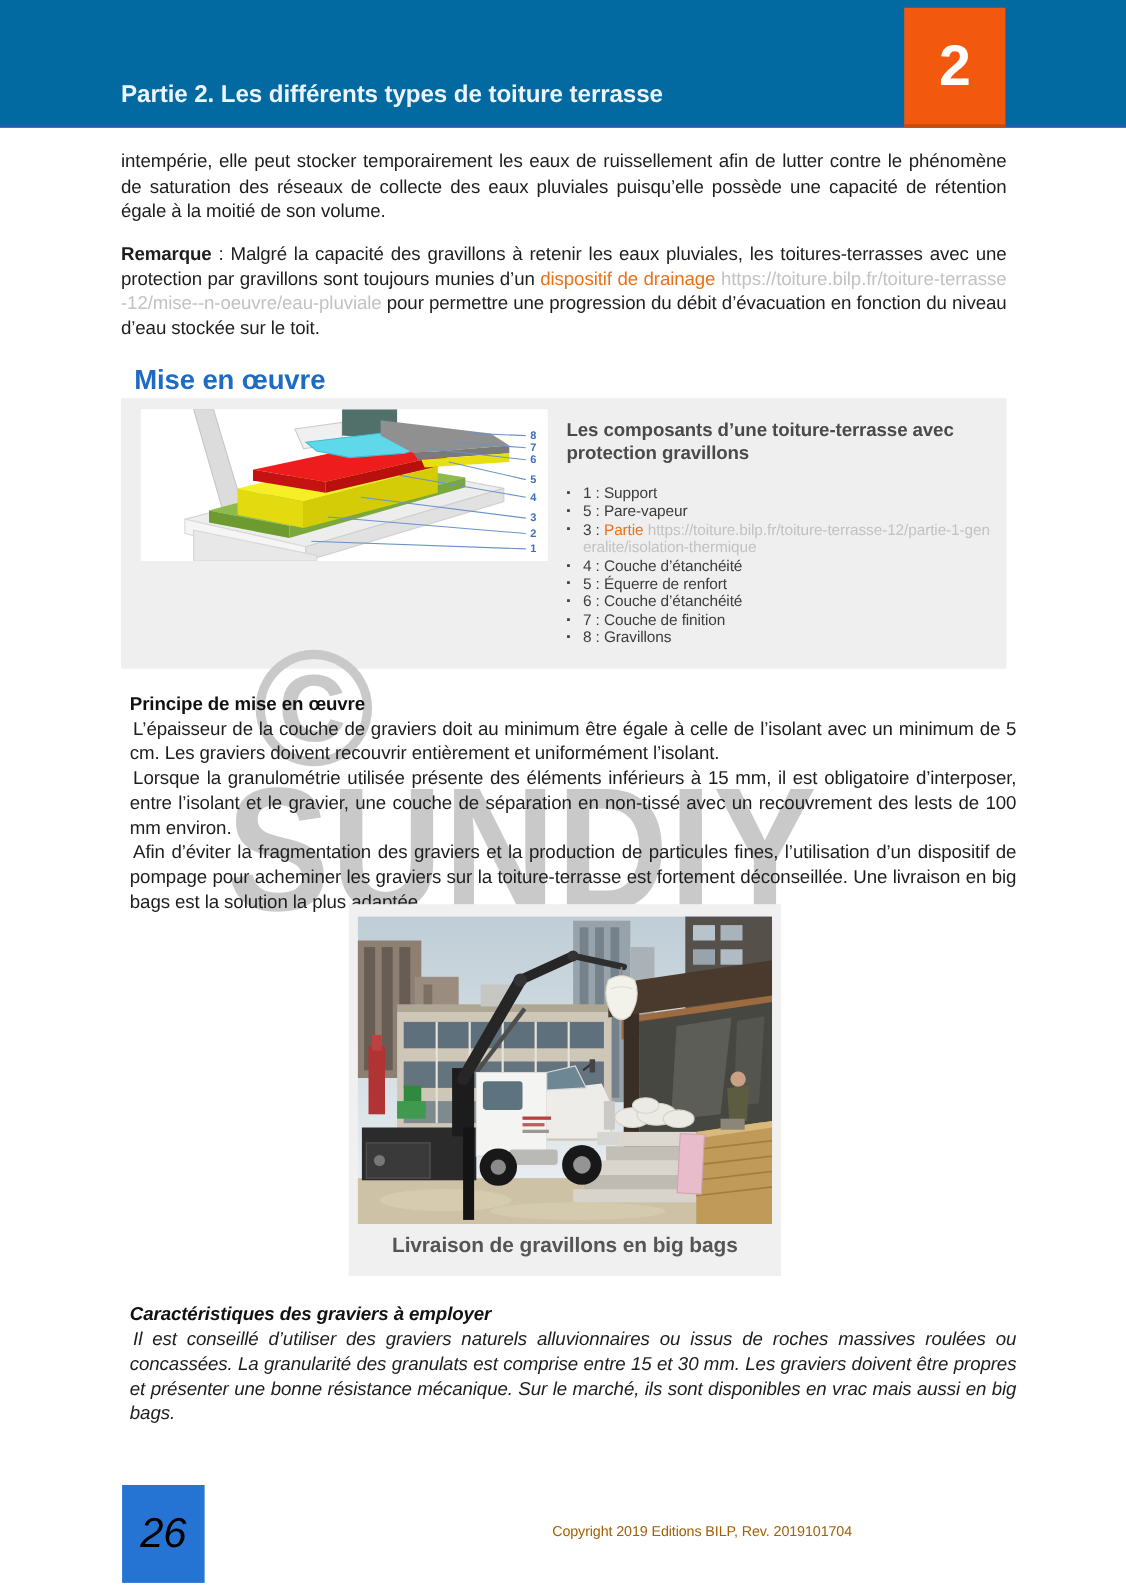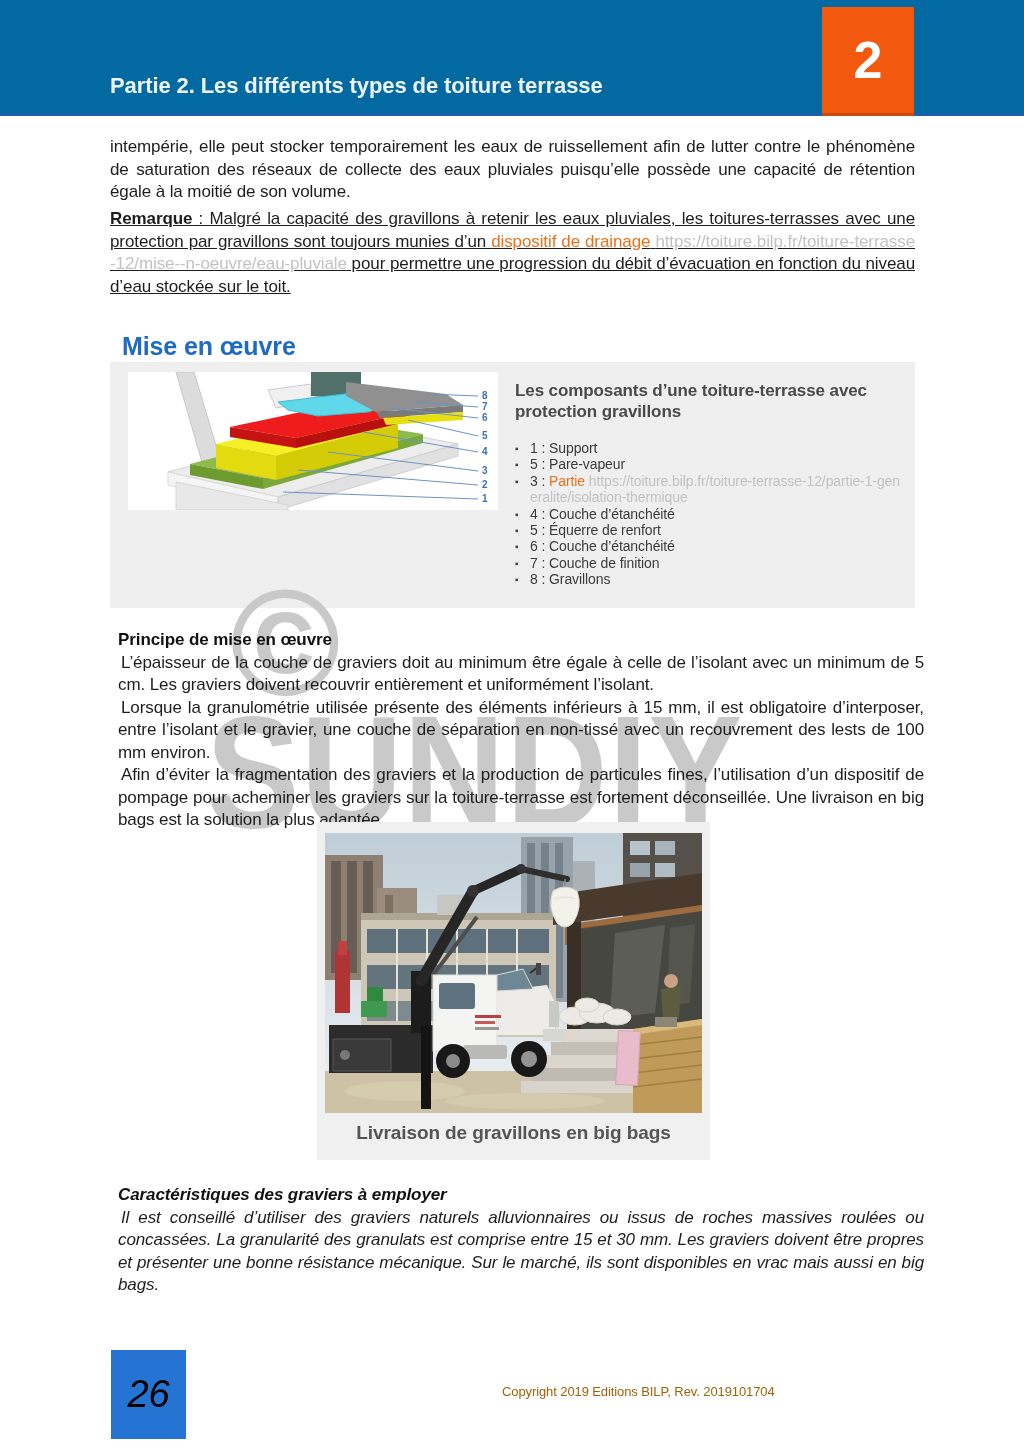--- a/index.html
+++ b/index.html
@@ -12,21 +12,21 @@
   .header{position:absolute;left:0;top:0;width:1024px;height:113px;background:#0369a1;border-bottom:3px solid #1d5fae;z-index:2;}
   .header-title{position:absolute;left:110px;bottom:14px;font-size:22px;font-weight:bold;color:#eef4fb;}
   .chapter-box{position:absolute;left:822px;top:7px;width:92px;height:106px;background:#f2590f;border-bottom:3px solid #c84a0c;display:flex;align-items:center;justify-content:center;}
   .chapter-box span{font-size:52px;font-weight:bold;color:#ffffff;line-height:1;}
   
   .watermark-sym{position:absolute;left:230px;top:568px;font-size:150px;line-height:1;color:#c9c9c9;z-index:1;font-weight:bold;}
   .watermark-text{position:absolute;left:206px;top:692px;font-size:160px;line-height:1;font-weight:bold;color:#c9c9c9;z-index:1;transform:scaleX(0.88);transform-origin:left top;letter-spacing:1px;}
   
   .body-text{position:absolute;left:110px;width:805px;margin:0;font-size:17px;line-height:22.5px;text-align:justify;z-index:2;}
   .p1{top:136px;}
-  .p-remarque{top:208px;text-decoration:underline;}
+  .p-remarque{top:220px;}
   .link-orange{color:#e8721c;text-decoration:none;cursor:pointer;}
   .link-url{color:#c2c2c2;word-break:break-all;cursor:pointer;}
   .section-heading{position:absolute;left:110px;top:320px;margin:12px;font-size:25px;font-weight:bold;color:#1e6bc4;z-index:2;}
   
   .fig-components{position:absolute;left:110px;top:362px;width:805px;height:246px;background:#efefef;z-index:0;}
   .diagram-wrap{position:absolute;left:18px;top:10px;width:370px;height:138px;background:#ffffff;}
   .fig1-right{position:absolute;left:405px;top:18px;width:392px;}
   .fig1-right h3{margin:0 0 18px 0;font-size:17px;line-height:21px;font-weight:bold;color:#4a4a4a;}
   .components-list{list-style:none;margin:0;padding:0;font-size:14px;line-height:16.4px;color:#3c3c3c;}
   .components-list li{position:relative;padding-left:15px;}

